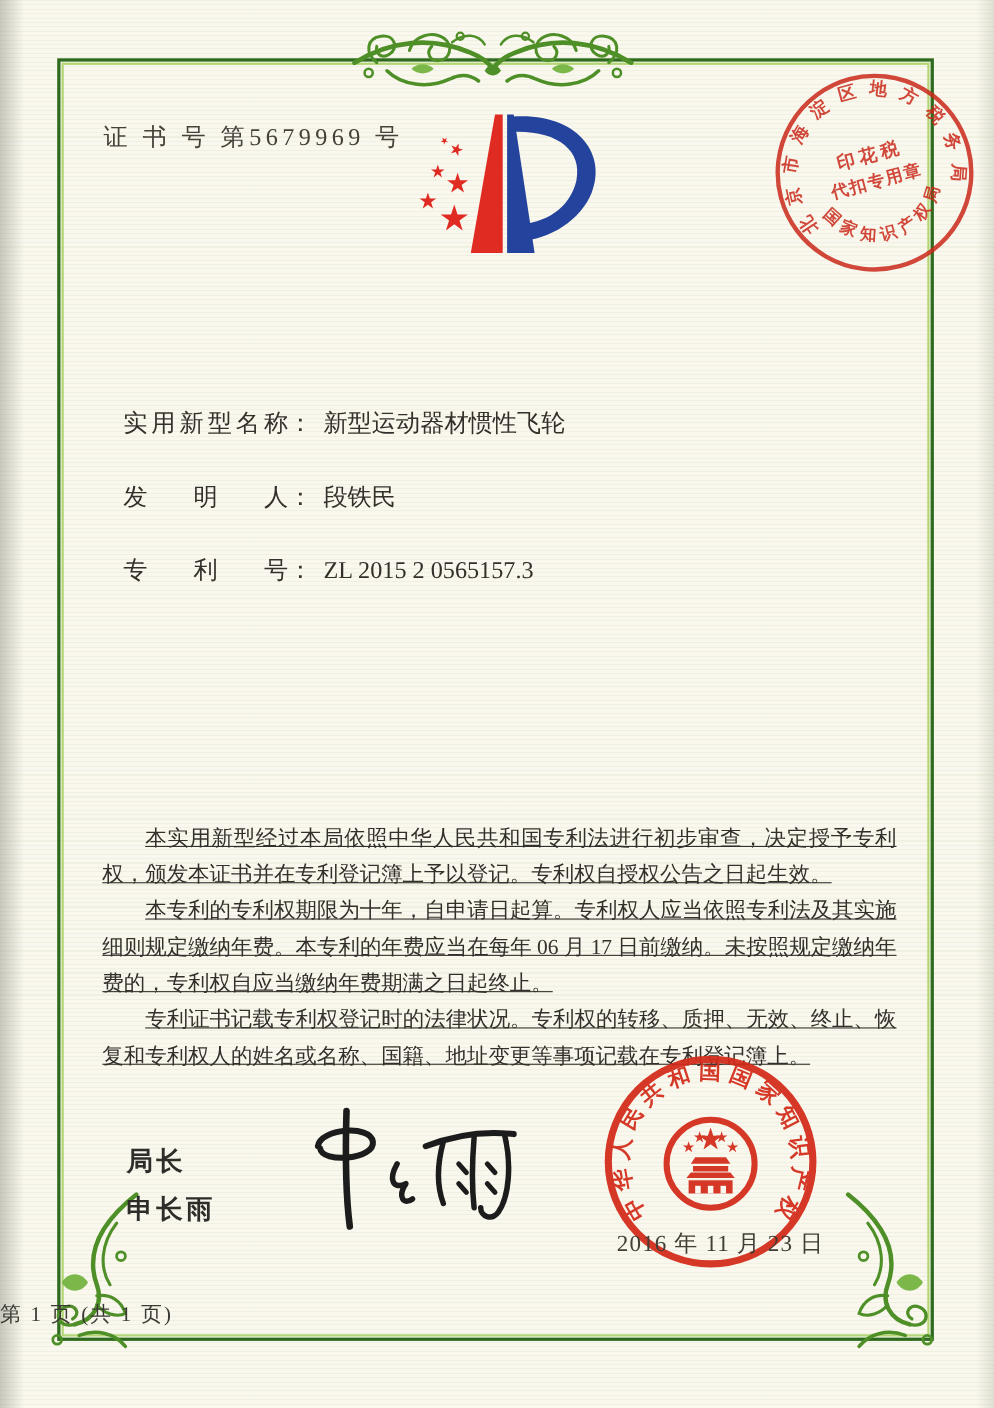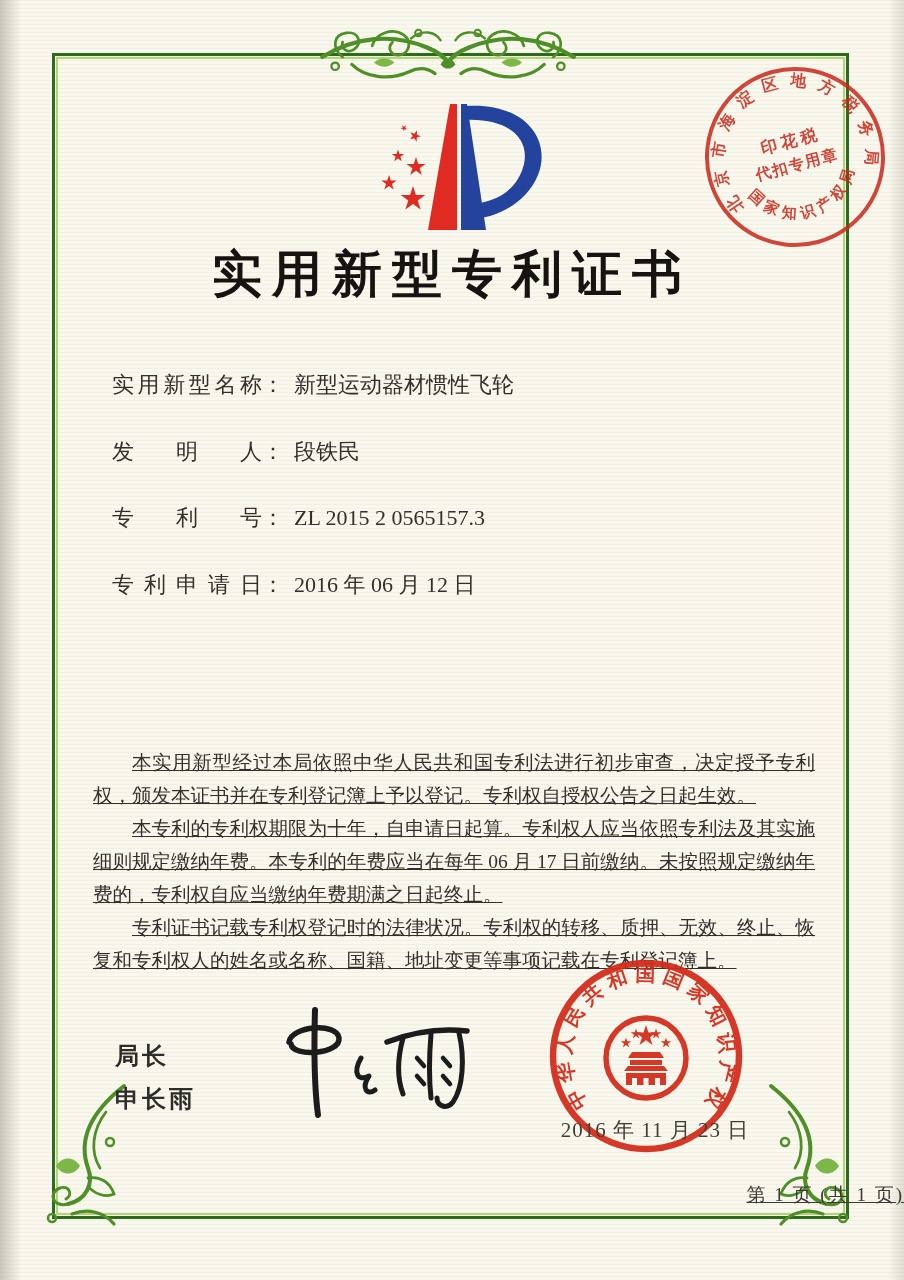--- a/index.html
+++ b/index.html
@@ -32,22 +32,22 @@
     color:#33302b;text-align:justify;}
   .body-text p{margin:0;text-indent:2em;text-decoration:underline;}
   .sig-title{position:absolute;left:115px;top:1040px;font-size:24px;font-weight:700;letter-spacing:3px;
     color:#2e2d29;font-family:"Liberation Sans","DejaVu Sans",sans-serif;}
   .sig-name{position:absolute;left:115px;top:1083px;font-size:24px;font-weight:700;letter-spacing:3px;
     color:#2e2d29;font-family:Liberation Mono, monospace;}
   .signature{position:absolute;left:245px;top:1000px;width:235px;height:125px;}
   .seal{position:absolute;left:546px;top:956px;width:200px;height:200px;opacity:0.93;}
   .seal-date{position:absolute;left:550px;top:1116px;width:210px;text-align:center;
     font-size:21px;letter-spacing:1px;color:#403e35;}
-  .footer{position:absolute;left:0;top:1182px;width:100%;text-align:right;
-    font-size:19px;letter-spacing:2px;color:#3a3832;text-decoration:underline;}
+  .footer{position:absolute;left:0;top:1182px;width:100%;text-align:left;
+    font-size:19px;letter-spacing:2px;color:#3a3832;}
   svg text{font-family:"Liberation Serif","DejaVu Serif",serif;}
 </style>
 </head>
 <body>
 
 <div class="page">
 
   <svg width="0" height="0" style="position:absolute">
     <defs>
       <path id="star5" d="M0,-10 L2.25,-3.09 L9.51,-3.09 L3.63,1.18 L5.88,8.09 L0,3.82 L-5.88,8.09 L-3.63,1.18 L-9.51,-3.09 L-2.25,-3.09 Z"></path>
@@ -94,20 +94,21 @@
       <path d="M32,122 C16,126 12,110 24,106 C32,103 38,112 30,117" stroke-width="3"></path>
       <path d="M70,30 C56,48 54,70 64,86" stroke-width="2.8"></path>
       <path d="M52,96 C64,94 74,100 78,112 C70,116 58,112 52,104" stroke-width="2.8"></path>
       <path d="M36,132 C52,126 68,130 78,142" stroke-width="3.2"></path>
       <path d="M20,84 C26,74 38,74 44,84 C38,94 26,94 20,84 Z" fill="#7cb74a" stroke="none"></path>
       <circle cx="74" cy="60" r="4" stroke-width="2.5"></circle>
       <circle cx="16" cy="136" r="4" stroke-width="2.5"></circle>
     </g>
   </svg>
 
+  <div class="cert-no">证 书 号 第5679969 号</div>
 
   <svg class="logo" viewBox="0 0 200 140">
     <polygon points="90,4 97,4 97,130 68,130" fill="#e02b23"></polygon>
     <polygon points="101,4 107,4 126,130 101,130" fill="#24439c"></polygon>
     <path d="M106,6 C165,2 192,40 178,75 C168,100 140,118 112,119 L110,104 C135,103 158,90 164,64 C170,36 145,18 105,20 Z" fill="#24439c"></path>
     <use href="#star5" transform="translate(53,99) scale(1.3)" fill="#e02b23"></use>
     <use href="#star5" transform="translate(56,67) scale(1.0)" fill="#e02b23"></use>
     <use href="#star5" transform="translate(29,83) scale(0.8)" fill="#e02b23"></use>
     <use href="#star5" transform="translate(38,56) scale(0.65)" fill="#e02b23"></use>
     <use href="#star5" transform="translate(55,36) scale(0.6) rotate(20)" fill="#e02b23"></use>
@@ -121,33 +122,29 @@
     <text font-size="16" font-weight="700" fill="#c9281b" letter-spacing="11">
       <textPath href="#taxArcTop">北京市海淀区地方税务局</textPath>
     </text>
     <text font-size="15" font-weight="700" fill="#c9281b" letter-spacing="5">
       <textPath href="#taxArcBot">国家知识产权局</textPath>
     </text>
     <text x="95" y="84" text-anchor="middle" font-size="16.5" font-weight="700" fill="#c9281b" letter-spacing="4">印花税</text>
     <text x="95" y="108" text-anchor="middle" font-size="15.5" font-weight="700" fill="#c9281b" letter-spacing="1.5">代扣专用章</text>
   </svg>
 
-  <div class="title">实用新型专利证书</div>
 
   <div class="field f1">
     <span class="lab">实用新型名称</span><span class="colon">：</span><span class="val">新型运动器材惯性飞轮</span>
   </div>
   <div class="field f2">
     <span class="lab">发明人</span><span class="colon">：</span><span class="val">段铁民</span>
   </div>
   <div class="field f3">
     <span class="lab">专利号</span><span class="colon">：</span><span class="val">ZL 2015 2 0565157.3</span>
-  </div>
-  <div class="field f4">
-    <span class="lab">专利申请日</span><span class="colon">：</span><span class="val">2016 年 06 月 12 日</span>
   </div>
 
   <div class="body-text">
     <p>本实用新型经过本局依照中华人民共和国专利法进行初步审查，决定授予专利权，颁发本证书并在专利登记簿上予以登记。专利权自授权公告之日起生效。</p>
     <p>本专利的专利权期限为十年，自申请日起算。专利权人应当依照专利法及其实施细则规定缴纳年费。本专利的年费应当在每年 06 月 17 日前缴纳。未按照规定缴纳年费的，专利权自应当缴纳年费期满之日起终止。</p>
     <p>专利证书记载专利权登记时的法律状况。专利权的转移、质押、无效、终止、恢复和专利权人的姓名或名称、国籍、地址变更等事项记载在专利登记簿上。</p>
   </div>
 
   <div class="sig-title">局长</div>
   <div class="sig-name">申长雨</div>

